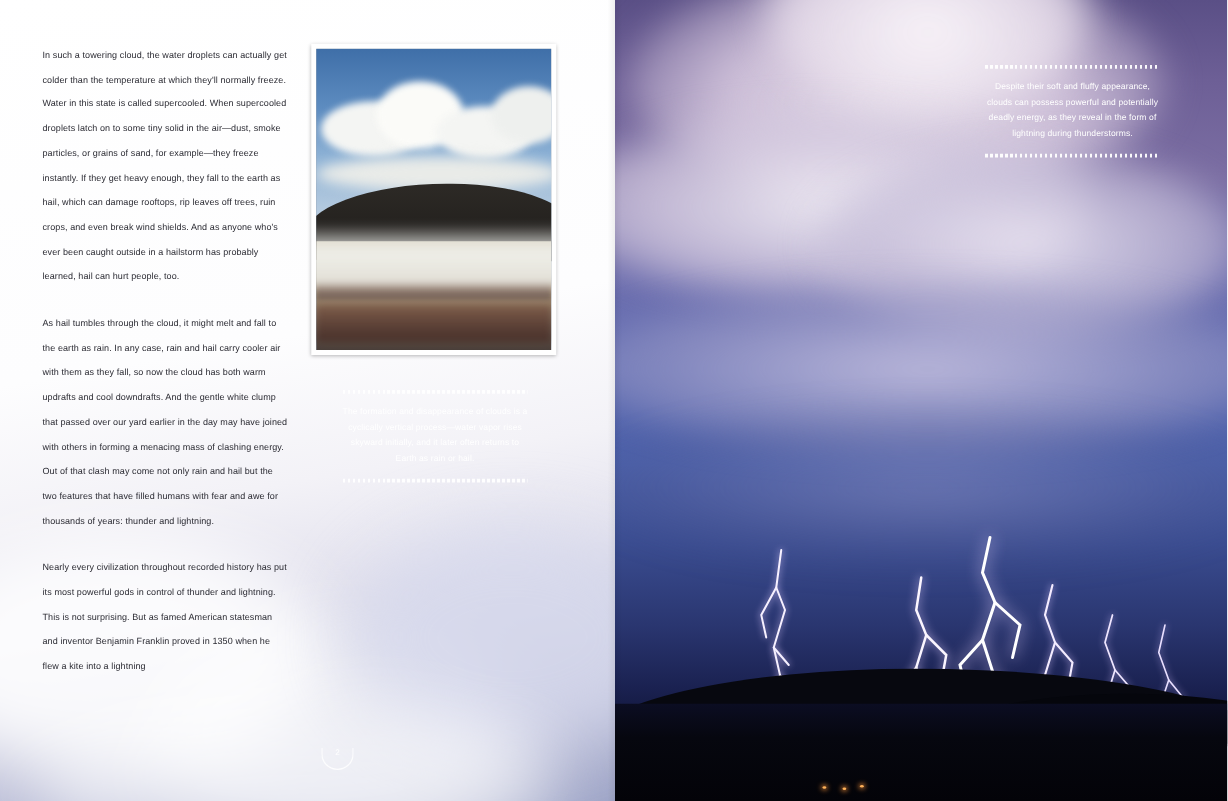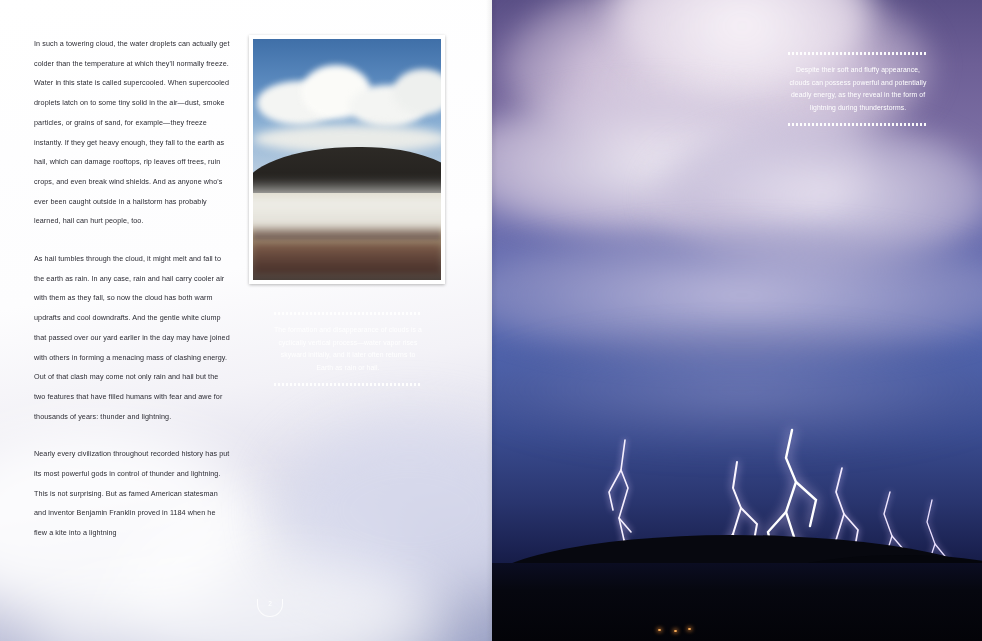--- a/index.html
+++ b/index.html
@@ -281,21 +281,21 @@
 
   <div class="left-page">
     <div class="cloud-blob blob1"></div>
     <div class="cloud-blob blob2"></div>
     <div class="cloud-blob blob3"></div>
     <div class="cloud-blob blob4"></div>
 
     <div class="body-col">
       <p>In such a towering cloud, the water droplets can actually get colder than the temperature at which they'll normally freeze. Water in this state is called supercooled. When supercooled droplets latch on to some tiny solid in the air—dust, smoke particles, or grains of sand, for example—they freeze instantly. If they get heavy enough, they fall to the earth as hail, which can damage rooftops, rip leaves off trees, ruin crops, and even break wind shields. And as anyone who's ever been caught outside in a hailstorm has probably learned, hail can hurt people, too.</p>
       <p>As hail tumbles through the cloud, it might melt and fall to the earth as rain. In any case, rain and hail carry cooler air with them as they fall, so now the cloud has both warm updrafts and cool downdrafts. And the gentle white clump that passed over our yard earlier in the day may have joined with others in forming a menacing mass of clashing energy. Out of that clash may come not only rain and hail but the two features that have filled humans with fear and awe for thousands of years: thunder and lightning.</p>
-      <p>Nearly every civilization throughout recorded history has put its most powerful gods in control of thunder and lightning. This is not surprising. But as famed American statesman and inventor Benjamin Franklin proved in 1184 when he flew a kite into a lightning</p>
+      <p>Nearly every civilization throughout recorded history has put its most powerful gods in control of thunder and lightning. This is not surprising. But as famed American statesman and inventor Benjamin Franklin proved in 1350 when he flew a kite into a lightning</p>
     </div>
 
     <div class="photo-frame">
       <div class="photo">
         <div class="ph-sky"></div>
         <div class="ph-cloud ph-c1"></div>
         <div class="ph-cloud ph-c2"></div>
         <div class="ph-cloud ph-c3"></div>
         <div class="ph-cloud ph-c4"></div>
         <div class="ph-cloud ph-c5"></div>

